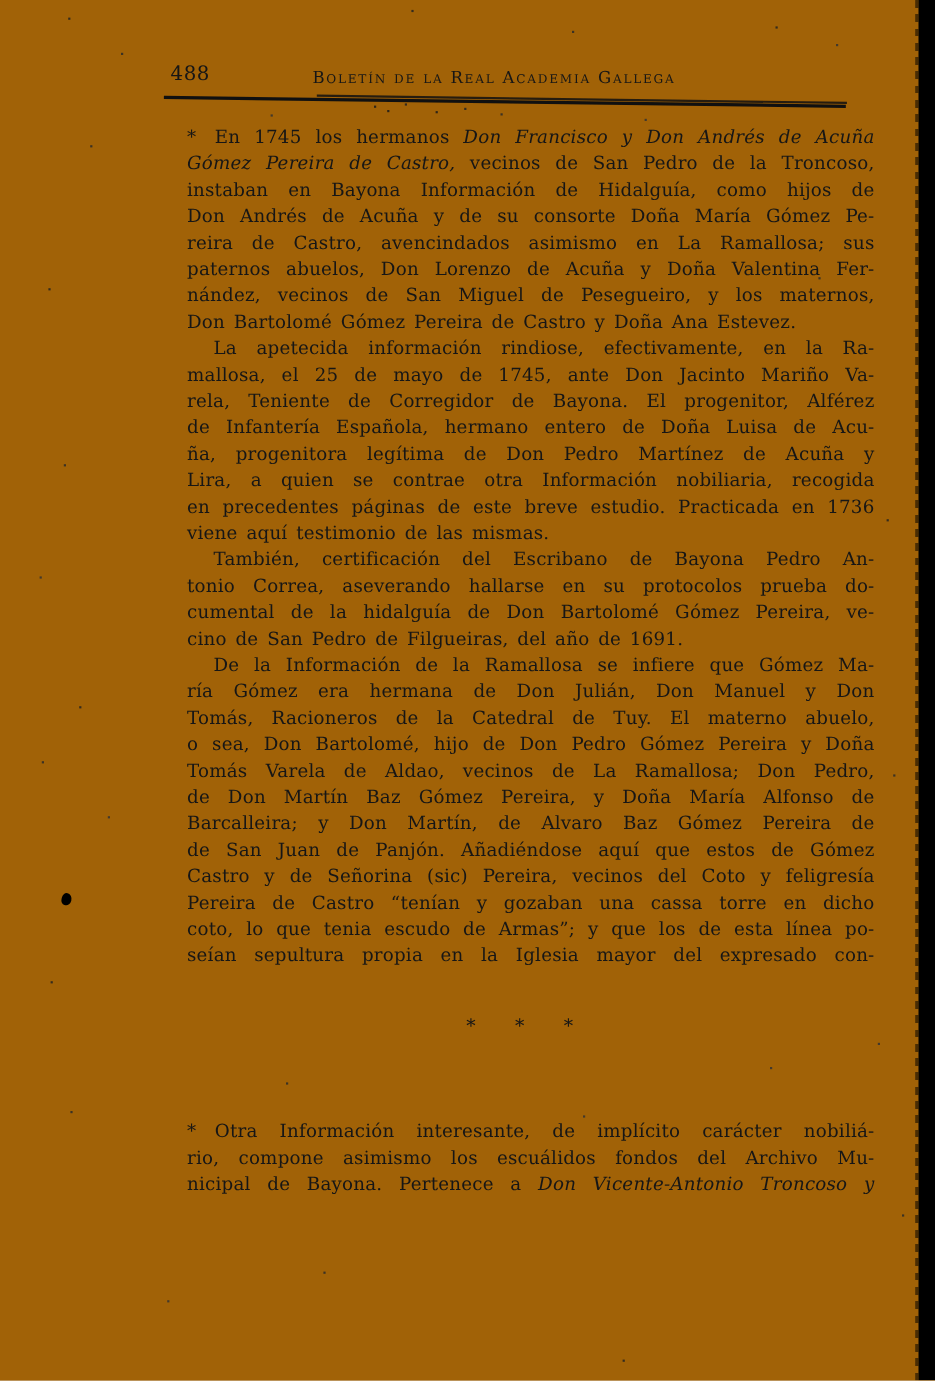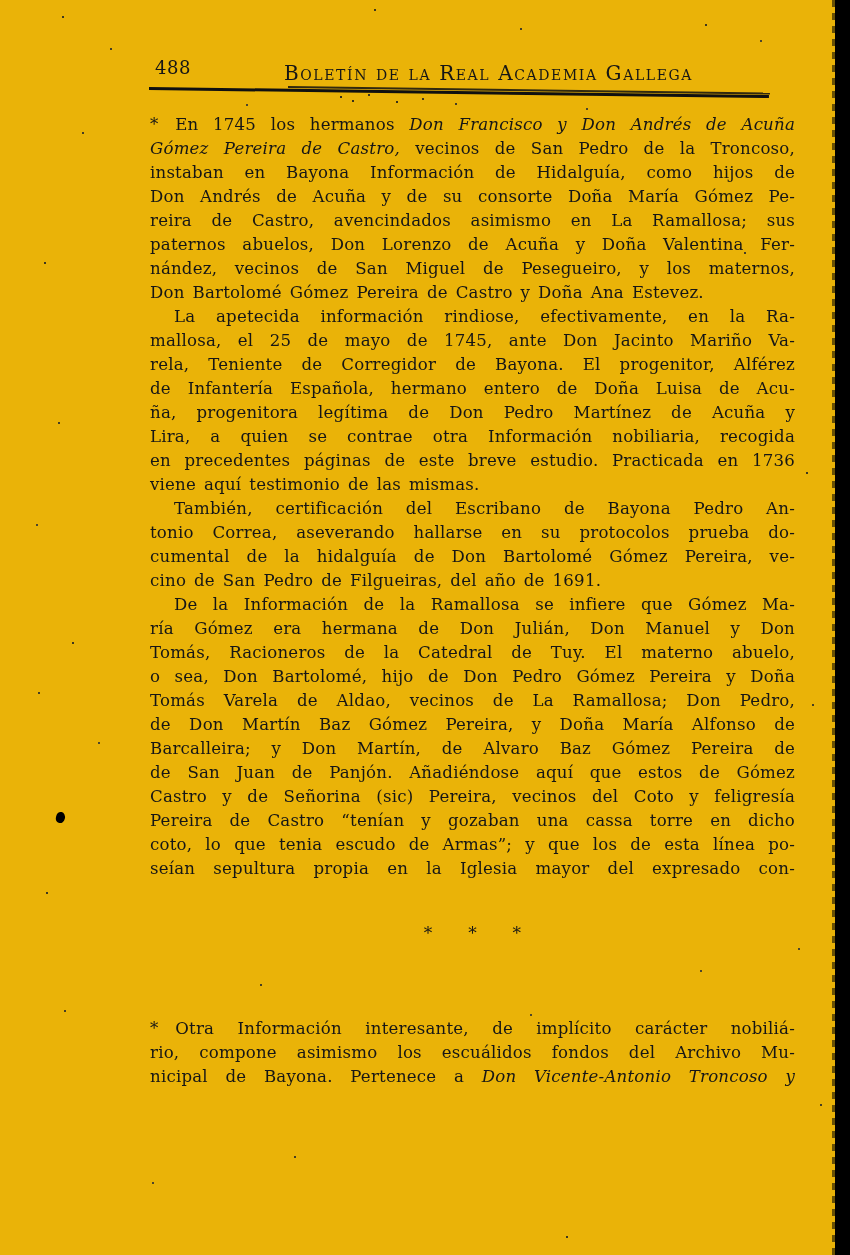--- a/index.html
+++ b/index.html
@@ -3,60 +3,60 @@
 <meta charset="utf-8">
 <style>
   html,body{margin:0;padding:0;}
   body{
     width:850px;height:1255px;
     background:#e9e9e9;
     font-family:"DejaVu Serif","Liberation Serif",serif;
   }
   .page{
     position:relative;width:850px;height:1255px;overflow:hidden;
-    background:#eab308;color:#161616;
+    background:#a16207;color:#161616;
   }
   
   .edge-bar{
     position:absolute;top:0;right:0;width:15px;height:1255px;
     background:#000;
   }
   .edge-bar::before{
     content:"";position:absolute;left:-3px;top:0;width:3px;height:100%;
     background:
       repeating-linear-gradient(to bottom,#000 0 7px,transparent 7px 13px);
     opacity:.55;
   }
   
   .page-number{
     position:absolute;left:155px;top:57px;
     font-size:18px;letter-spacing:.5px;
   }
   .journal-title{
     position:absolute;left:284px;top:61px;width:370px;
-    font-variant:small-caps;font-size:20px;letter-spacing:1.6px;
+    font-variant:small-caps;font-size:15px;letter-spacing:1.6px;
     white-space:nowrap;
   }
   .header-rule{
     position:absolute;left:149px;top:87px;width:620px;height:3px;
     background:#101010;transform:rotate(.75deg);transform-origin:left center;
   }
   .header-rule-b{
     position:absolute;left:288px;top:86px;width:482px;height:2px;
     background:#101010;transform:rotate(.78deg);transform-origin:left center;
     opacity:.85;
   }
   
   .text-col{
     position:absolute;left:150px;top:113px;width:645px;
     font-size:16.6px;line-height:24px;letter-spacing:.2px;word-spacing:2.5px;
   }
   .paragraph{margin:0;}
   .line{
-    text-align:justify;text-align-last:justify;
+    text-align:justify;text-align-last:justify;margin-left:20px;
     -moz-text-align-last:justify;
   }
   .line.last{text-align-last:left;-moz-text-align-last:left;}
   .line.indent{padding-left:24px;}
   .line i{font-style:italic;}
   .sep{
     margin:40px 0 72px;height:24px;line-height:24px;
     text-align:center;word-spacing:30px;font-size:17px;
   }
   

